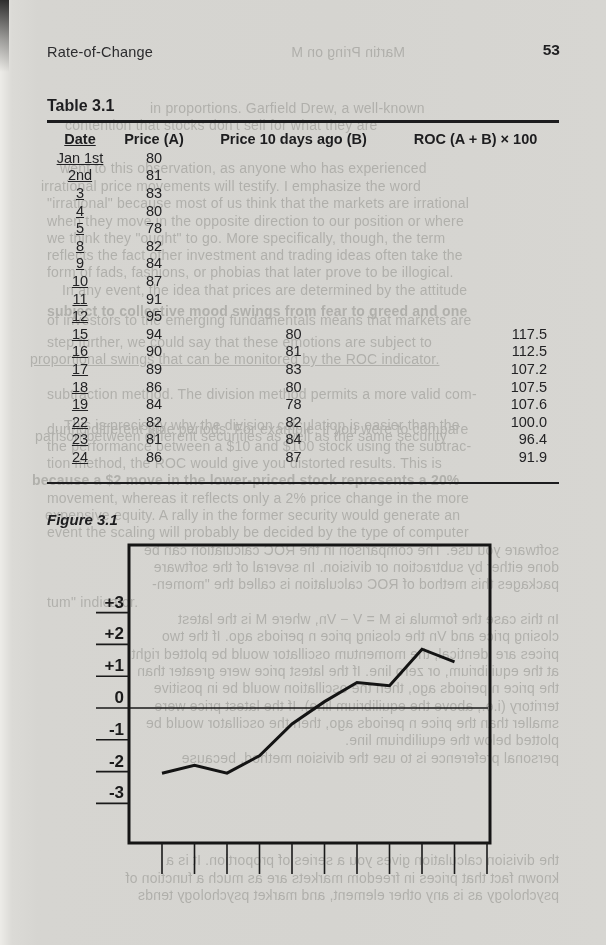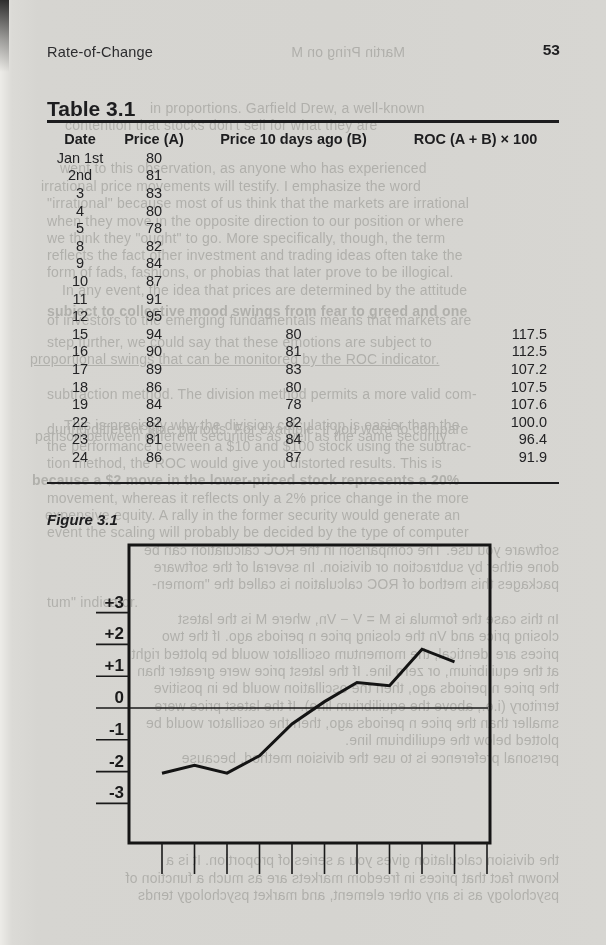--- a/index.html
+++ b/index.html
@@ -5,28 +5,28 @@
   html,body{margin:0;padding:0;background:#888;}
   .page{
     position:relative;width:606px;height:945px;overflow:hidden;
     background:linear-gradient(90deg,#edece8 0px,#dbdad6 12px,#d6d5d1 38px,#d5d4d0 55%,#d7d6d2 100%);
     font-family:"Liberation Sans",sans-serif;color:#232325;
   }
   .edge-smudge{position:absolute;left:0;top:0;width:9px;height:72px;
     background:linear-gradient(180deg,rgba(15,15,15,.85) 0%,rgba(15,15,15,.35) 55%,rgba(15,15,15,0) 100%);}
   .hdr-left{position:absolute;left:47px;top:44px;font-size:14.5px;letter-spacing:.2px;color:#2c2c2e;}
   .hdr-page{position:absolute;left:536px;top:41px;width:24px;text-align:right;font-size:15.5px;font-weight:bold;color:#1f1f21;}
-  .tbl-title{position:absolute;left:47px;top:97px;font-size:21px;font-weight:bold;color:#1d1d1f;}
+  .tbl-title{position:absolute;left:47px;top:97px;font-size:16px;font-weight:bold;color:#1d1d1f;}
   .rule{position:absolute;left:47px;width:512px;background:#1c1c1e;}
   .rule-top{top:120px;height:2.5px;}
   .rule-bottom{top:482px;height:2px;}
   .table-wrap{position:absolute;left:47px;top:128px;width:512px;font-size:14.5px;}
   .t-row{display:grid;grid-template-columns:66px 82px 197px 167px;height:17.6px;align-items:center;}
   .t-head{font-weight:bold;height:21px;color:#1d1d1f;}
-  .c-date{text-align:center;}
+  .c-date{text-align:center;text-decoration:underline;}
   .c-a{text-align:center;}
   .c-b{text-align:center;}
   .c-roc{text-align:right;padding-right:12px;}
   .t-head .c-roc{text-align:center;padding-right:0;}
   .fig-title{position:absolute;left:47px;top:511px;font-size:15px;font-weight:bold;color:#1d1d1f;font-style:italic;}
   .ghost{position:absolute;left:0;top:0;width:606px;height:945px;pointer-events:none;
     filter:blur(0.5px);opacity:.45;z-index:1;}
   .ghost div{position:absolute;font-size:14px;color:#84847f;white-space:nowrap;letter-spacing:.2px;}
   .ghost div.mir{transform:scaleX(-1);}
   .content{position:relative;z-index:2;}

